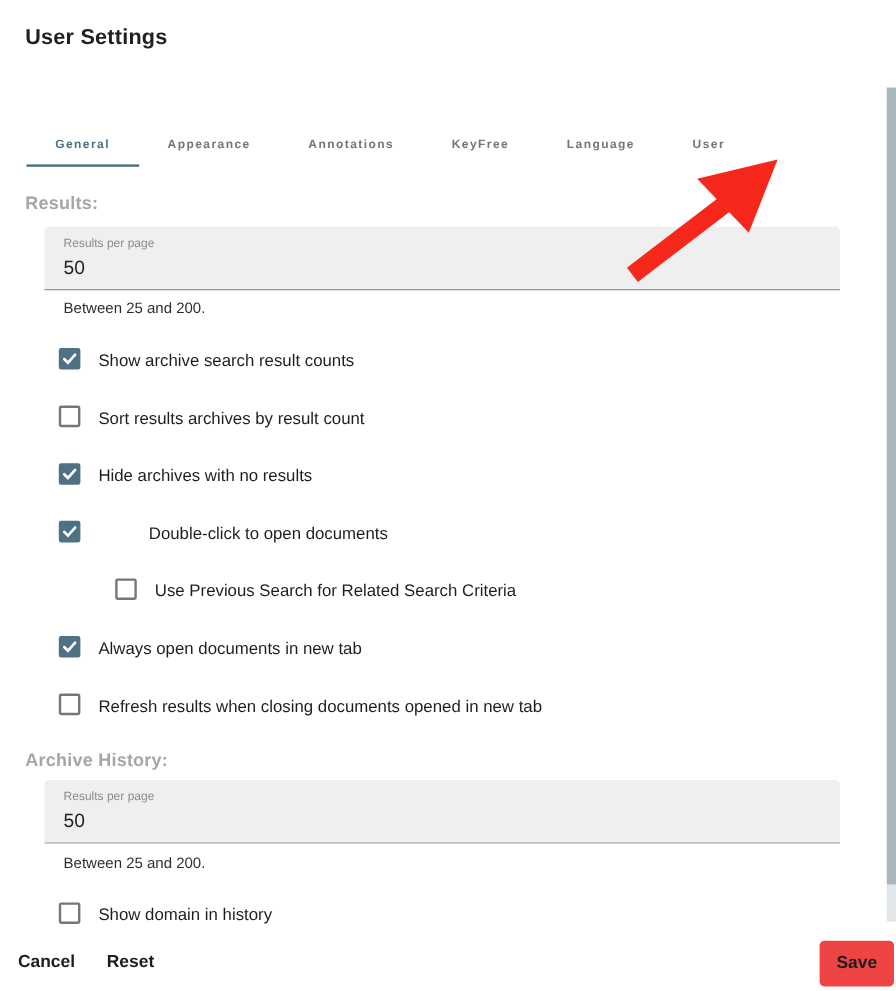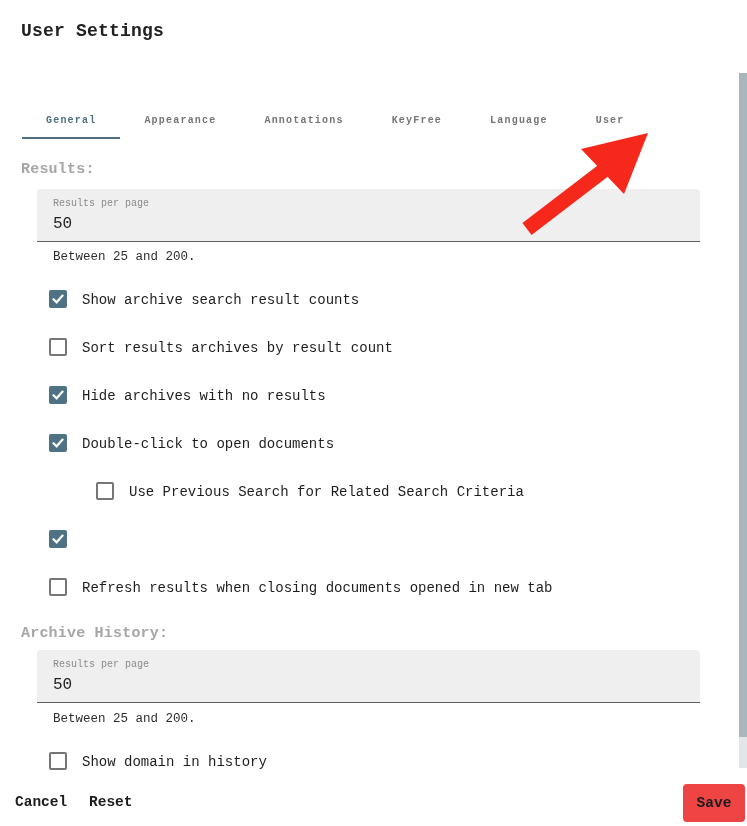--- a/index.html
+++ b/index.html
@@ -1,18 +1,18 @@
 <!DOCTYPE html>
 <html><head>
 <meta charset="utf-8">
 <style>
   html,body{margin:0;padding:0;background:#fff;}
   .page{
     position:relative;width:747px;height:826px;overflow:hidden;background:#fff;
-    font-family:Liberation Mono, monospace;color:#1f1f1f;
+    font-family:Liberation Sans, sans-serif;color:#1f1f1f;
   }
   .abs{position:absolute;}
   
   .page-title{left:21px;top:21px;font-size:18px;font-weight:bold;color:#212121;letter-spacing:.2px;}
   
   .tabbar{left:22px;top:103px;height:36px;display:flex;align-items:center;}
   .tab{
     padding:0 24px;height:34px;display:flex;align-items:center;justify-content:center;
     font-size:10px;font-weight:600;letter-spacing:1.2px;color:#757575;
     border-bottom:2px solid transparent;cursor:pointer;white-space:nowrap;
@@ -93,21 +93,21 @@
 
   <div class="abs cb-row" style="top:386px;">
     <span class="cb checked">
       <svg width="14" height="14" viewBox="0 0 14 14">
           <path d="M2.5 7.2 L5.6 10.3 L11.6 3.6" stroke="#fff" stroke-width="2.2" fill="none" stroke-linecap="round"></path>
         </svg>
     </span>
     <span class="cb-label">Hide archives with no results</span>
   </div>
 
-  <div class="abs cb-row" style="top:434px;">
+  <div class="abs cb-row" style="top:434px;gap:42px;">
     <span class="cb checked">
       <svg width="14" height="14" viewBox="0 0 14 14">
           <path d="M2.5 7.2 L5.6 10.3 L11.6 3.6" stroke="#fff" stroke-width="2.2" fill="none" stroke-linecap="round"></path>
         </svg>
     </span>
     <span class="cb-label">Double-click to open documents</span>
   </div>
 
   <div class="abs cb-row" style="top:482px;margin-left:47px;">
     <span class="cb">
@@ -115,20 +115,21 @@
     </span>
     <span class="cb-label">Use Previous Search for Related Search Criteria</span>
   </div>
 
   <div class="abs cb-row" style="top:530px;">
     <span class="cb checked">
       <svg width="14" height="14" viewBox="0 0 14 14">
           <path d="M2.5 7.2 L5.6 10.3 L11.6 3.6" stroke="#fff" stroke-width="2.2" fill="none" stroke-linecap="round"></path>
         </svg>
     </span>
+    <span class="cb-label">Always open documents in new tab</span>
   </div>
 
   <div class="abs cb-row" style="top:578px;">
     <span class="cb">
       
     </span>
     <span class="cb-label">Refresh results when closing documents opened in new tab</span>
   </div>
 
   <div class="abs section-heading" style="left:21px;top:625px;">Archive History:</div>

